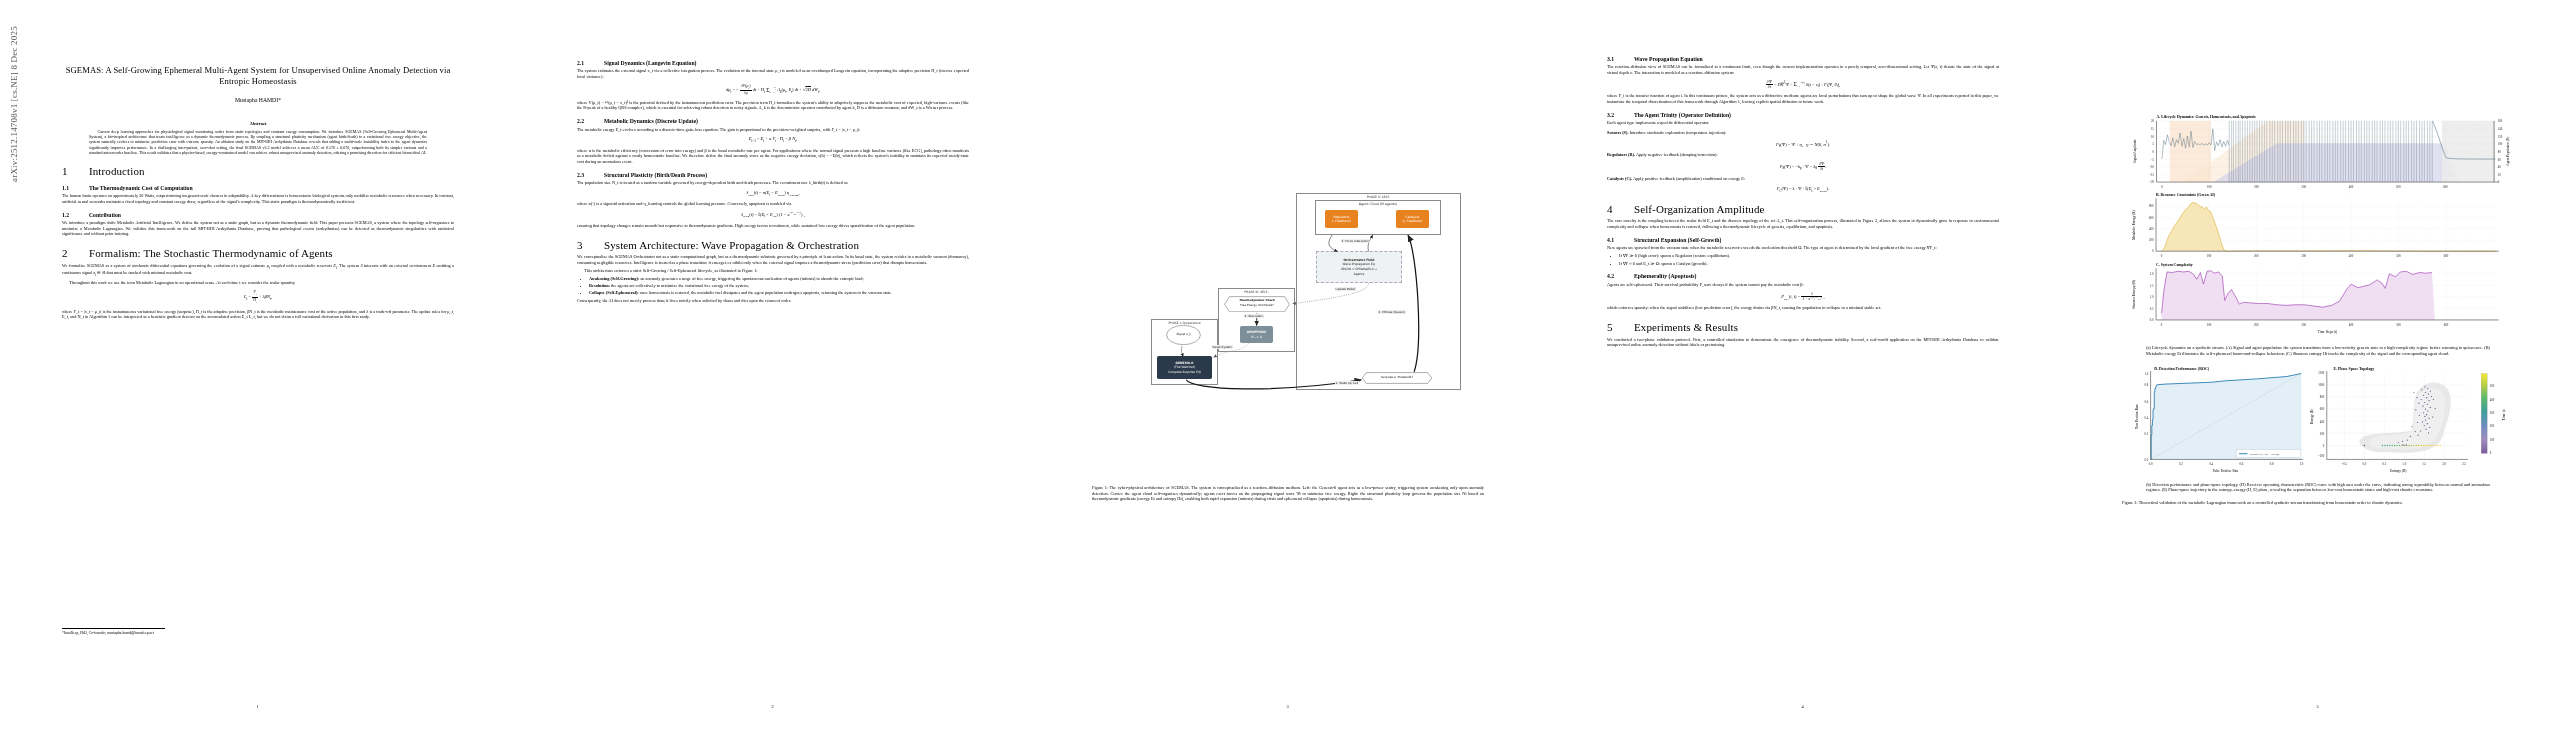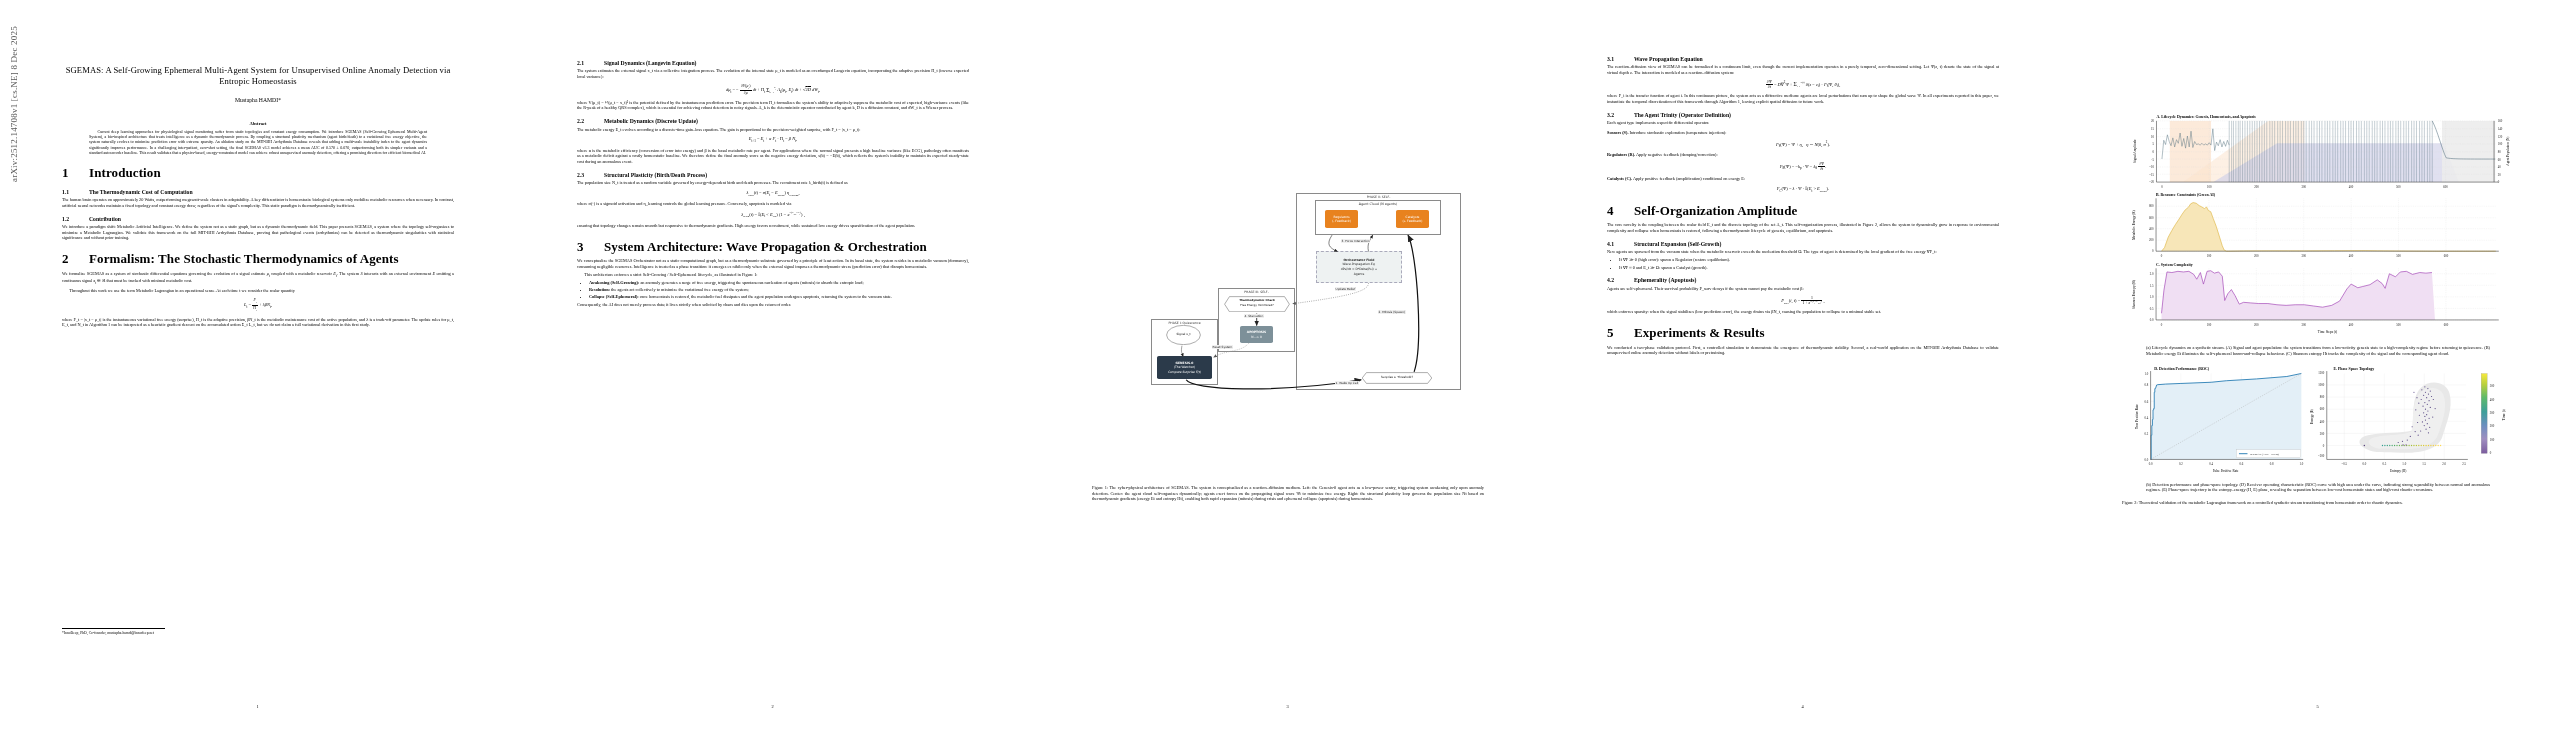--- a/index.html
+++ b/index.html
@@ -16,21 +16,21 @@
     white-space:nowrap; transform:rotate(-90deg); transform-origin:left top;
     letter-spacing:0.2px;
   }
 
   h1.title{font-size:8.6px;font-weight:400;text-align:center;line-height:1.32;margin:24px 0 0 0;letter-spacing:0.1px;}
   .author{text-align:center;font-size:5.7px;margin-top:9.7px;}
   .abs-head{text-align:center;font-size:4.6px;font-weight:bold;margin-top:18px;}
   .abstract{margin:2.4px 27px 0 27px;font-size:4px;line-height:1.32;text-align:justify;text-justify:inter-word;}
   .abstract .ind{display:inline-block;width:8.5px;}
 
-  h2.sec{font-size:13px;font-weight:bold;margin:10.3px 0 3.6px 0;letter-spacing:0.1px;}
+  h2.sec{font-size:11px;font-weight:normal;margin:10.3px 0 3.6px 0;letter-spacing:0.1px;}
   h2.sec .num{display:inline-block;width:27px;}
   h3.sub{font-size:5.7px;font-weight:bold;margin:7.3px 0 2.4px 0;}
   h3.sub .num{display:inline-block;width:27px;}
   p.body{font-size:4.3px;line-height:1.30;text-align:justify;margin:0 0 2.4px 0;}
   p.body.ind{text-indent:7.3px;}
   .eq{text-align:center;font-size:4.5px;margin:4.3px 0 4.3px 0;font-family:"Liberation Serif",serif;}
   ul.bl{margin:2.4px 0 2.4px 0;padding-left:12px;font-size:4.3px;line-height:1.30;text-align:justify;}
   ul.bl li{margin-bottom:1.8px;}
   .it{font-style:italic;}
   .bd{font-weight:bold;}
@@ -81,21 +81,21 @@
       <div class="abstract"><span class="ind"></span><span>Current deep learning approaches for physiological signal monitoring suffer from static topologies and constant energy consumption. We introduce SGEMAS (Self-Growing Ephemeral Multi-Agent System), a bio-inspired architecture that treats intelligence as a dynamic thermodynamic process. By coupling a structural plasticity mechanism (agent birth/death) to a variational free energy objective, the system naturally evolves to minimize prediction error with extreme sparsity. An ablation study on the MIT-BIH Arrhythmia Database reveals that adding a multi-scale instability index to the agent dynamics significantly improves performance. In a challenging inter-patient, zero-shot setting, the final SGEMAS v3.3 model achieves a mean AUC of 0.570 ± 0.070, outperforming both its simpler variants and a standard autoencoder baseline. This result validates that a physics-based, energy-constrained model can achieve robust unsupervised anomaly detection, offering a promising direction for efficient biomedical AI.</span></div>
 
       <h2 class="sec"><span class="num">1</span><span>Introduction</span></h2>
 
       <h3 class="sub"><span class="num">1.1</span><span>The Thermodynamic Cost of Computation</span></h3>
       <p class="body">The human brain operates on approximately 20 Watts, outperforming megawatt-scale clusters in adaptability. A key differentiator is homeostasis: biological systems only mobilize metabolic resources when necessary. In contrast, artificial neural networks maintain a fixed topology and constant energy draw, regardless of the signal's complexity. This static paradigm is thermodynamically inefficient.</p>
 
       <h3 class="sub"><span class="num">1.2</span><span>Contribution</span></h3>
       <p class="body">We introduce a paradigm shift: Metabolic Artificial Intelligence. We define the system not as a static graph, but as a dynamic thermodynamic field. This paper presents SGEMAS, a system where the topology self-organizes to minimize a Metabolic Lagrangian. We validate this framework on the full MIT-BIH Arrhythmia Database, proving that pathological events (arrhythmias) can be detected as thermodynamic singularities with statistical significance and without prior training.</p>
 
-      <h2 class="sec"><span class="num">2</span><span>Formalism: The Stochastic Thermodynamics of Agents</span></h2>
+      <h2 class="sec"><span class="num">2</span><span>Formalism: The Stochastic Thermodynamic of Agents</span></h2>
       <p class="body">
         <span>We formalize SGEMAS as a system of stochastic differential equations governing the evolution of a signal estimate </span><span class="it">μ</span><sub>t</sub><span> coupled with a metabolic reservoir </span><span class="it">E</span><sub>t</sub><span>. The system </span><span class="it">S</span><span> interacts with an external environment </span><span class="it">E</span><span> emitting a continuous signal </span><span class="it">x</span><sub>t</sub> ∈ ℝ<span> that must be tracked with minimal metabolic cost.</span>
       </p>
       <p class="body ind">Throughout this work we use the term Metabolic Lagrangian in an operational sense. At each time t we consider the scalar quantity</p>
       <div class="eq">
         <span class="it">L</span><sub>t</sub> = <span class="frac"><span class="n"><span class="it">F</span><sub>t</sub></span><span class="d">Π<sub>t</sub></span></span> + <span class="it">λβN</span><sub>t</sub>,
       </div>
       <p class="body">where F_t = |x_t − μ_t| is the instantaneous variational free energy (surprise), Π_t is the adaptive precision, βN_t is the metabolic maintenance cost of the active population, and λ is a trade-off parameter. The update rules for μ_t, E_t, and N_t in Algorithm 1 can be interpreted as a heuristic gradient descent on the accumulated action Σ_t L_t, but we do not claim a full variational derivation in this first study.</p>
 
       <div class="fn">

